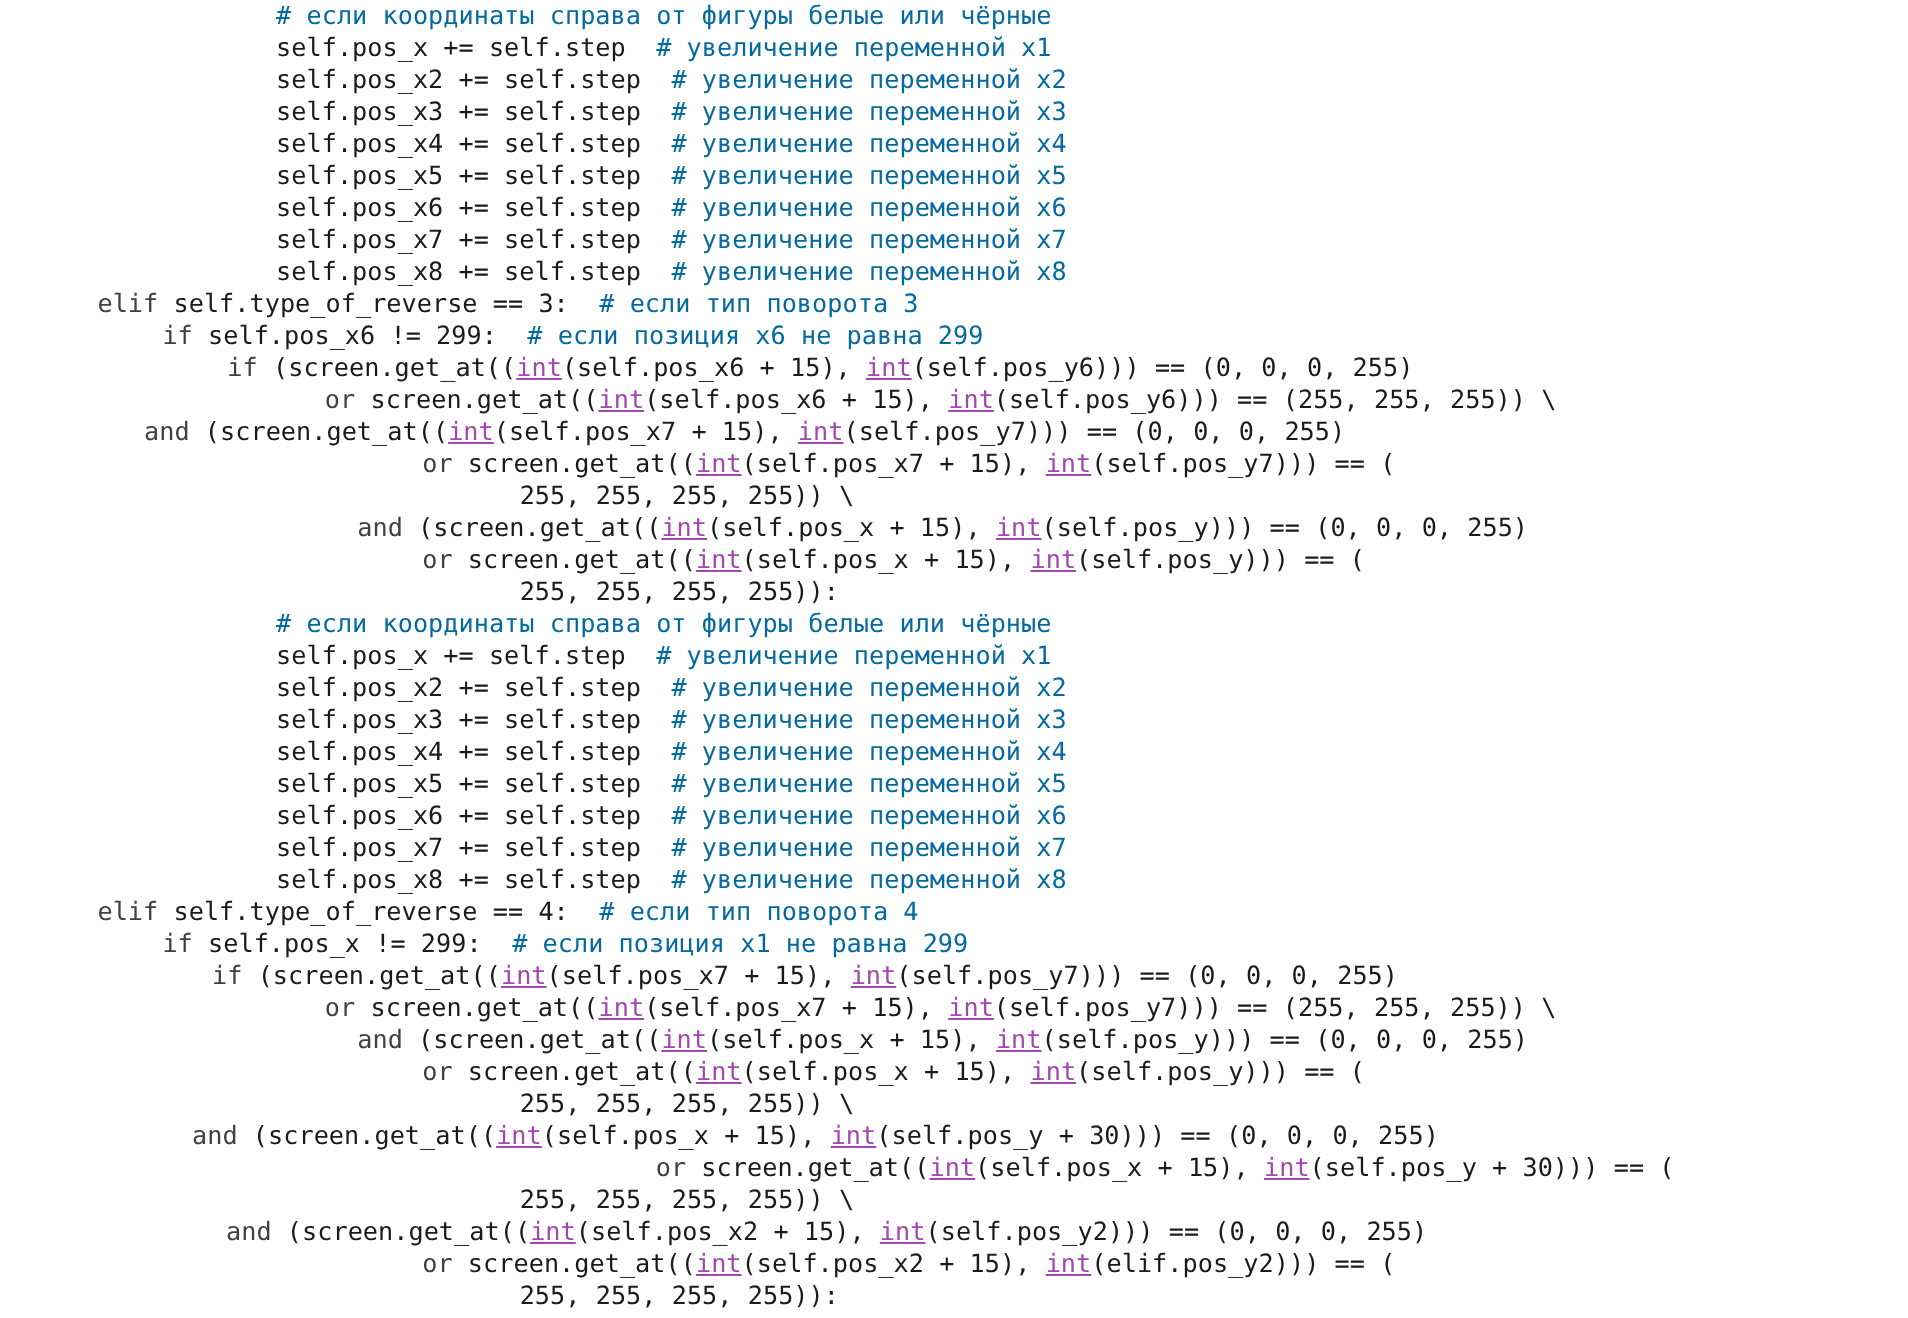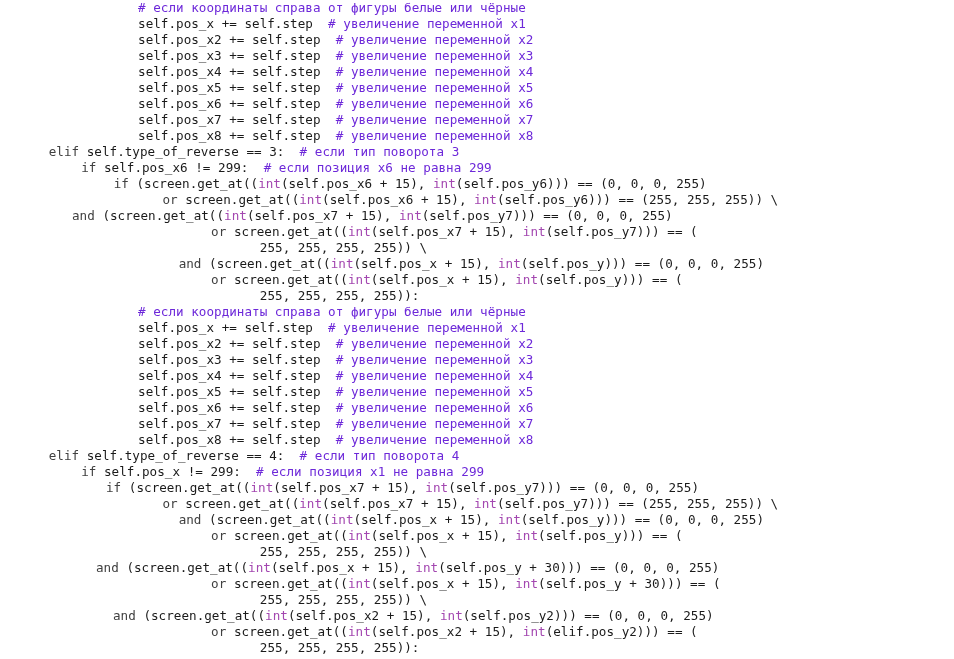--- a/index.html
+++ b/index.html
@@ -20,22 +20,22 @@
     height:16px;
     line-height:16px;
     font-size:12.6px;
     white-space:pre;
     letter-spacing:0.02px;
     color:#1a1a1a;
     padding-left:5px;
   }
   .tok-plain{color:#1a1a1a;}
   .tok-keyword{color:#404040;}
-  .tok-builtin{color:#a347b0;}
-  .tok-comment{color:#6d28d9;}
+  .tok-builtin{color:#a347b0;text-decoration:underline;}
+  .tok-comment{color:#0369a1;}
 </style>
 </head>
 <body>
 
 <div id="code-view">
     <div class="code-line" style="padding-left: 138.04px;"><span class="tok-comment"># если координаты справа от фигуры белые или чёрные</span></div>
     <div class="code-line" style="padding-left: 138.04px;"><span class="tok-plain">self.pos_x += self.step  </span><span class="tok-comment"># увеличение переменной x1</span></div>
     <div class="code-line" style="padding-left: 138.04px;"><span class="tok-plain">self.pos_x2 += self.step  </span><span class="tok-comment"># увеличение переменной x2</span></div>
     <div class="code-line" style="padding-left: 138.04px;"><span class="tok-plain">self.pos_x3 += self.step  </span><span class="tok-comment"># увеличение переменной x3</span></div>
     <div class="code-line" style="padding-left: 138.04px;"><span class="tok-plain">self.pos_x4 += self.step  </span><span class="tok-comment"># увеличение переменной x4</span></div>
@@ -63,18 +63,18 @@
     <div class="code-line" style="padding-left: 138.04px;"><span class="tok-plain">self.pos_x7 += self.step  </span><span class="tok-comment"># увеличение переменной x7</span></div>
     <div class="code-line" style="padding-left: 138.04px;"><span class="tok-plain">self.pos_x8 += self.step  </span><span class="tok-comment"># увеличение переменной x8</span></div>
     <div class="code-line" style="padding-left: 48.72px;"><span class="tok-keyword">elif</span><span class="tok-plain"> self.type_of_reverse == 4:  </span><span class="tok-comment"># если тип поворота 4</span></div>
     <div class="code-line" style="padding-left: 81.2px;"><span class="tok-keyword">if</span><span class="tok-plain"> self.pos_x != 299:  </span><span class="tok-comment"># если позиция x1 не равна 299</span></div>
     <div class="code-line" style="padding-left: 106px;"><span class="tok-keyword">if</span><span class="tok-plain"> (screen.get_at((</span><span class="tok-builtin">int</span><span class="tok-plain">(self.pos_x7 + 15), </span><span class="tok-builtin">int</span><span class="tok-plain">(self.pos_y7))) == (0, 0, 0, 255)</span></div>
     <div class="code-line" style="padding-left: 162.4px;"><span class="tok-keyword">or</span><span class="tok-plain"> screen.get_at((</span><span class="tok-builtin">int</span><span class="tok-plain">(self.pos_x7 + 15), </span><span class="tok-builtin">int</span><span class="tok-plain">(self.pos_y7))) == (255, 255, 255)) \</span></div>
     <div class="code-line" style="padding-left: 178.64px;"><span class="tok-keyword">and</span><span class="tok-plain"> (screen.get_at((</span><span class="tok-builtin">int</span><span class="tok-plain">(self.pos_x + 15), </span><span class="tok-builtin">int</span><span class="tok-plain">(self.pos_y))) == (0, 0, 0, 255)</span></div>
     <div class="code-line" style="padding-left: 211.12px;"><span class="tok-keyword">or</span><span class="tok-plain"> screen.get_at((</span><span class="tok-builtin">int</span><span class="tok-plain">(self.pos_x + 15), </span><span class="tok-builtin">int</span><span class="tok-plain">(self.pos_y))) == (</span></div>
     <div class="code-line" style="padding-left: 259.84px;"><span class="tok-plain">255, 255, 255, 255)) \</span></div>
     <div class="code-line" style="padding-left: 76px; margin-left: 20px;"><span class="tok-keyword">and</span><span class="tok-plain"> (screen.get_at((</span><span class="tok-builtin">int</span><span class="tok-plain">(self.pos_x + 15), </span><span class="tok-builtin">int</span><span class="tok-plain">(self.pos_y + 30))) == (0, 0, 0, 255)</span></div>
-    <div class="code-line" style="padding-left: 211.12px;"><span class="tok-keyword">or</span><span class="tok-plain"> screen.get_at((</span><span class="tok-builtin">int</span><span class="tok-plain">(self.pos_x + 15), </span><span class="tok-builtin">int</span><span class="tok-plain">(self.pos_y + 30))) == (</span></div>
+    <div class="code-line" style="padding-left: 211.12px; text-align: center;"><span class="tok-keyword">or</span><span class="tok-plain"> screen.get_at((</span><span class="tok-builtin">int</span><span class="tok-plain">(self.pos_x + 15), </span><span class="tok-builtin">int</span><span class="tok-plain">(self.pos_y + 30))) == (</span></div>
     <div class="code-line" style="padding-left: 259.84px;"><span class="tok-plain">255, 255, 255, 255)) \</span></div>
     <div class="code-line" style="padding-left: 113px;"><span class="tok-keyword">and</span><span class="tok-plain"> (screen.get_at((</span><span class="tok-builtin">int</span><span class="tok-plain">(self.pos_x2 + 15), </span><span class="tok-builtin">int</span><span class="tok-plain">(self.pos_y2))) == (0, 0, 0, 255)</span></div>
     <div class="code-line" style="padding-left: 211.12px;"><span class="tok-keyword">or</span><span class="tok-plain"> screen.get_at((</span><span class="tok-builtin">int</span><span class="tok-plain">(self.pos_x2 + 15), </span><span class="tok-builtin">int</span><span class="tok-plain">(elif.pos_y2))) == (</span></div>
     <div class="code-line" style="padding-left: 259.84px;"><span class="tok-plain">255, 255, 255, 255)):</span></div>
   </div>
 
 </body></html>

